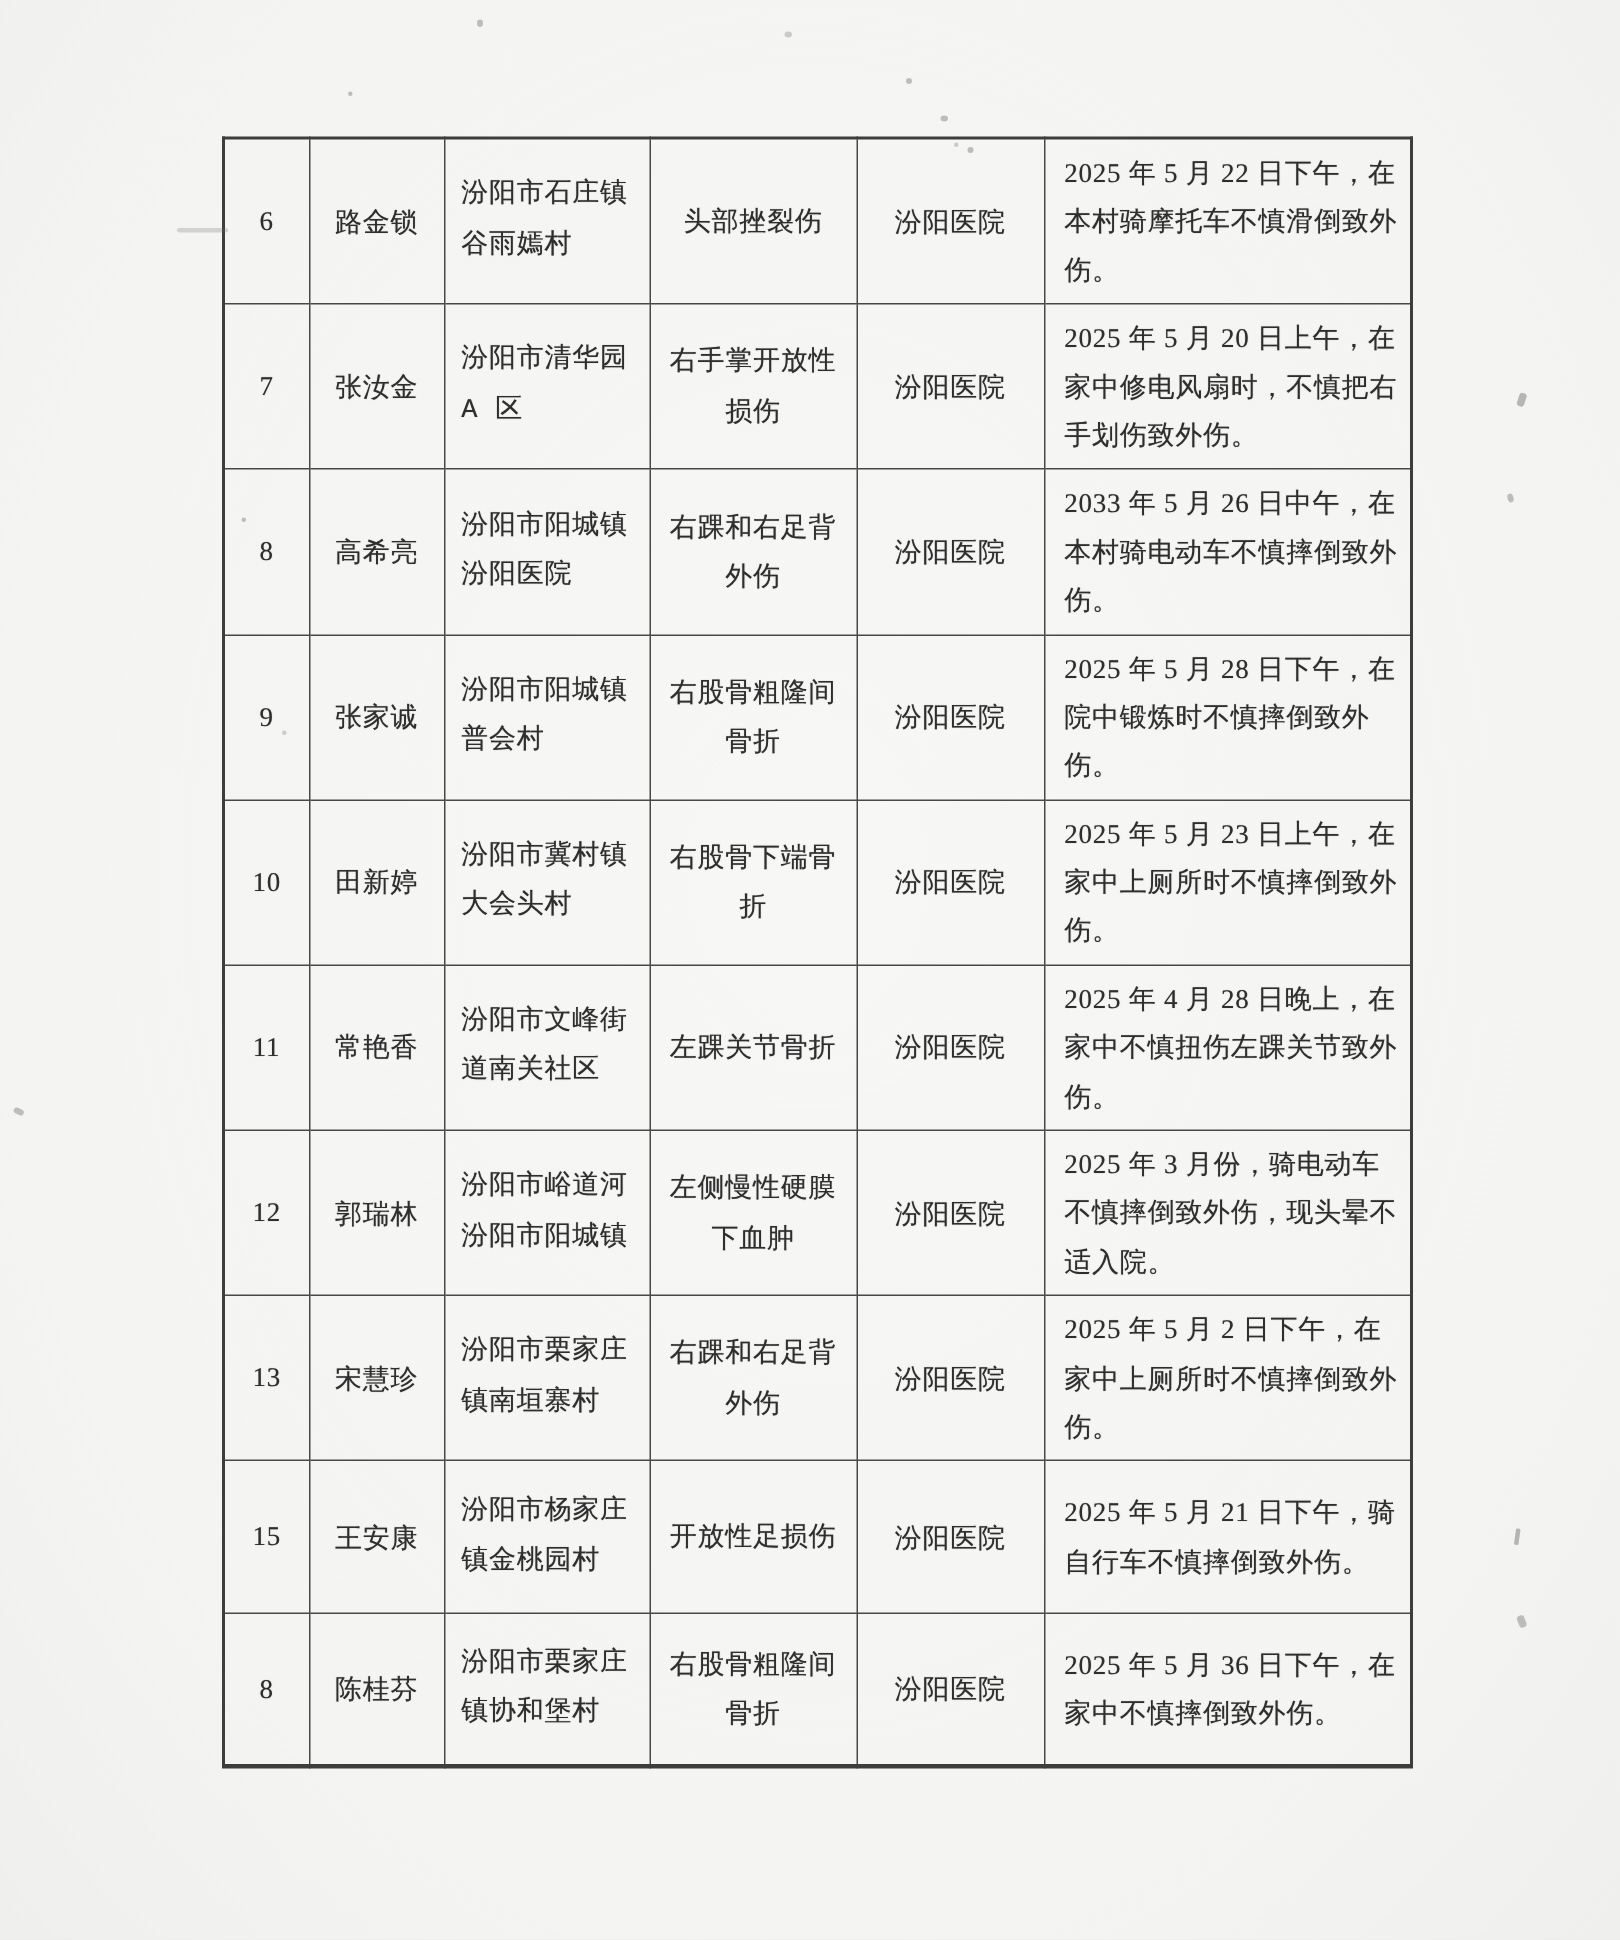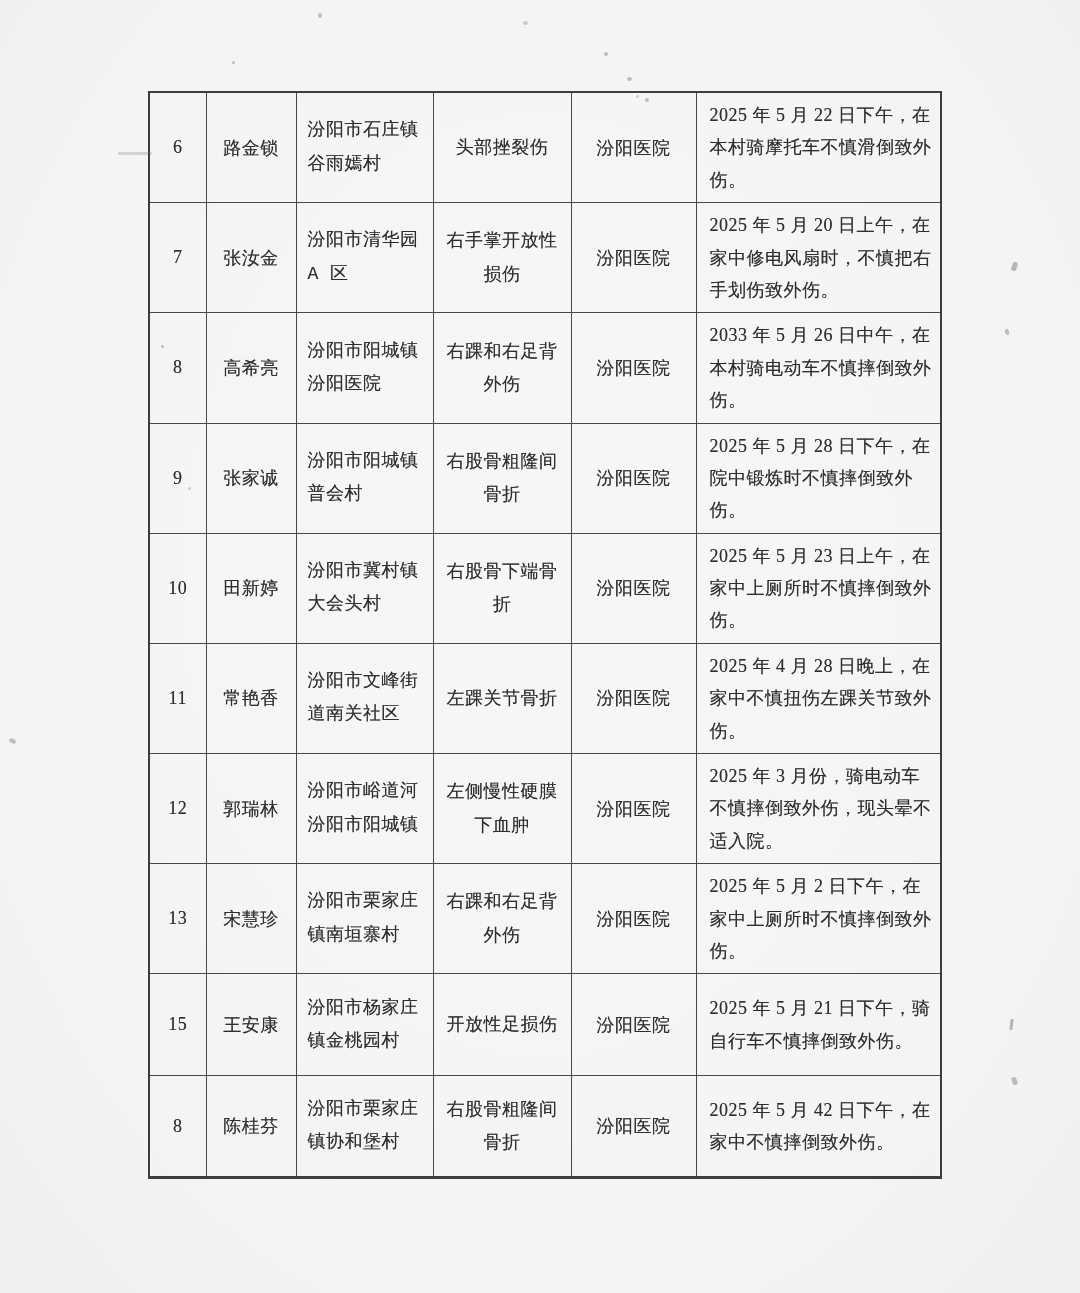--- a/index.html
+++ b/index.html
@@ -122,21 +122,21 @@
         <td class="injury">开放性足损伤</td>
         <td class="c">汾阳医院</td>
         <td class="desc">2025 年 5 月 21 日下午，骑自行车不慎摔倒致外伤。</td>
       </tr>
       <tr>
         <td class="c">8</td>
         <td class="c">陈桂芬</td>
         <td class="addr">汾阳市栗家庄 镇协和堡村</td>
         <td class="injury">右股骨粗隆间骨折</td>
         <td class="c">汾阳医院</td>
-        <td class="desc">2025 年 5 月 42 日下午，在家中不慎摔倒致外伤。</td>
+        <td class="desc">2025 年 5 月 36 日下午，在家中不慎摔倒致外伤。</td>
       </tr>
     </tbody>
   </table>
 
   <div>
     <div class="speck" style="left:318px;top:13px;width:4px;height:5px;"></div>
     <div class="speck" style="left:523px;top:21px;width:5px;height:4px;opacity:.3;"></div>
     <div class="speck" style="left:232px;top:61px;width:3px;height:3px;"></div>
     <div class="speck" style="left:604px;top:52px;width:4px;height:4px;"></div>
     <div class="speck" style="left:627px;top:77px;width:5px;height:4px;"></div>

